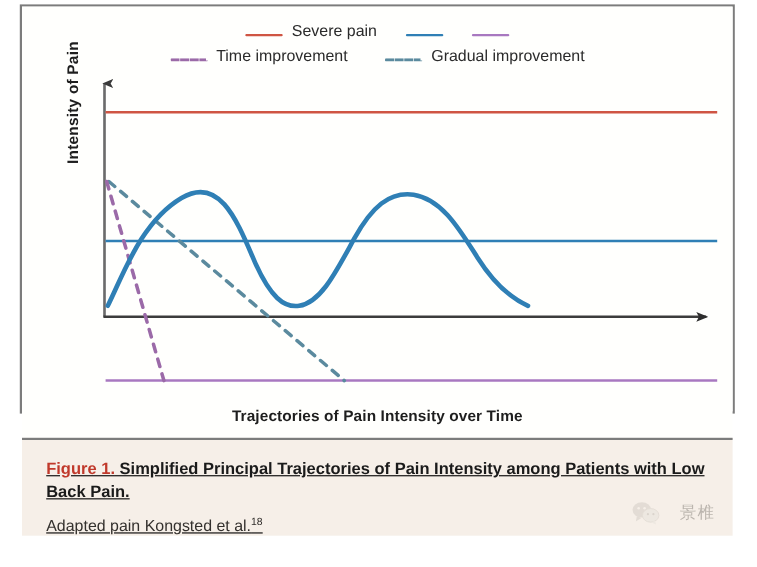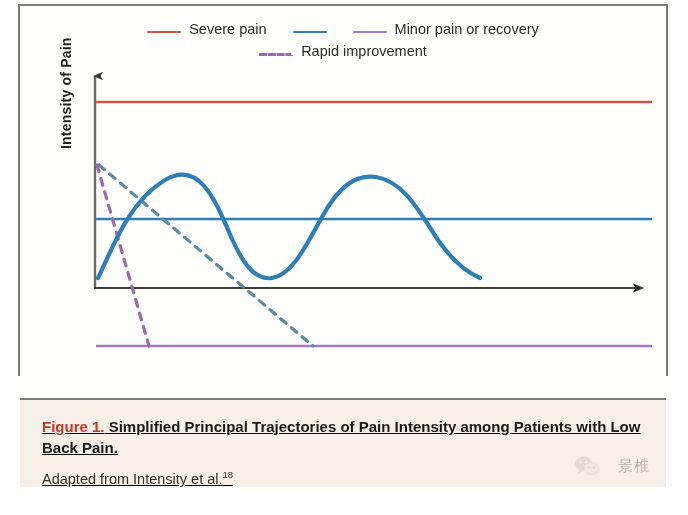--- a/index.html
+++ b/index.html
@@ -171,29 +171,34 @@
         </div>
         <div class="legend-item">
           <span class="swatch">
             <span class="bar" style="background:#2f7fb5"></span>
           </span>
         </div>
         <div class="legend-item">
           <span class="swatch">
             <span class="bar" style="background:#a878c0"></span>
           </span>
-          <span class="legend-label">Minor pain or recovery</span>
         </div>
       </div>
       <div class="legend-row row2">
         <div class="legend-item">
           <span class="swatch dashed" style="color:#9b6aa8">
             <span class="bar"></span>
           </span>
-          <span class="legend-label">Rapid improvement</span>
+          <span class="legend-label">Time improvement</span>
+        </div>
+        <div class="legend-item">
+          <span class="swatch dashed" style="color:#5b8a9e">
+            <span class="bar"></span>
+          </span>
+          <span class="legend-label">Gradual improvement</span>
         </div>
       </div>
     </div>
 
     <div class="axis-ylabel">Intensity of Pain</div>
 
     <svg class="plot-svg" width="650" height="392" viewBox="0 0 650 392">
       <defs>
         <marker id="arrowUp" markerWidth="10" markerHeight="10" refX="5" refY="2" orient="auto" markerUnits="userSpaceOnUse">
           <path d="M5,0 L9.2,10 L5,7.6 L0.8,10 Z" fill="#3a3a3a"></path>
@@ -215,25 +220,26 @@
       <line x1="79" y1="159" x2="293" y2="340" stroke="#5b8a9e" stroke-width="3.2" stroke-dasharray="7 7" stroke-linecap="round"></line>
 
       <line x1="77" y1="159" x2="129" y2="340" stroke="#9b6aa8" stroke-width="3.2" stroke-dasharray="7 7" stroke-linecap="round"></line>
 
       <path d="M78,272 C92,244 108,196 145,174 C180,153 196,196 212,233
                C226,264 238,274 252,272 C272,269 286,240 302,211
                C318,182 334,168 356,171 C382,175 398,203 414,228
                C428,250 444,265 460,272" fill="none" stroke="#2f7fb5" stroke-width="4.2" stroke-linecap="round" stroke-linejoin="round"></path>
     </svg>
 
+    <div class="axis-xlabel">Trajectories of Pain Intensity over Time</div>
   </div>
 
   <div class="caption">
     <p class="caption-title"><span class="fignum">Figure 1.</span><span> Simplified Principal Trajectories of Pain Intensity among Patients with Low Back Pain.</span></p>
-    <p class="caption-sub"><span>Adapted from Intensity et al.</span><sup>18</sup></p>
+    <p class="caption-sub"><span>Adapted pain Kongsted et al.</span><sup>18</sup></p>
 
     <div class="watermark">
       <svg width="26" height="22" viewBox="0 0 26 22">
         <ellipse cx="9.5" cy="8.5" rx="8.5" ry="7" fill="#c9c4bc"></ellipse>
         <path d="M5,14 L4,19 L9,16 Z" fill="#c9c4bc"></path>
         <circle cx="6.6" cy="7" r="1.2" fill="#f6efe8"></circle>
         <circle cx="12" cy="7" r="1.2" fill="#f6efe8"></circle>
         <ellipse cx="17.5" cy="13.5" rx="7.5" ry="6.2" fill="#e3dfd8" stroke="#c9c4bc" stroke-width="0.8"></ellipse>
         <path d="M21.5,18.5 L22.6,22 L18.4,20 Z" fill="#e3dfd8"></path>
         <circle cx="15" cy="12.4" r="1" fill="#b5b0a8"></circle>

